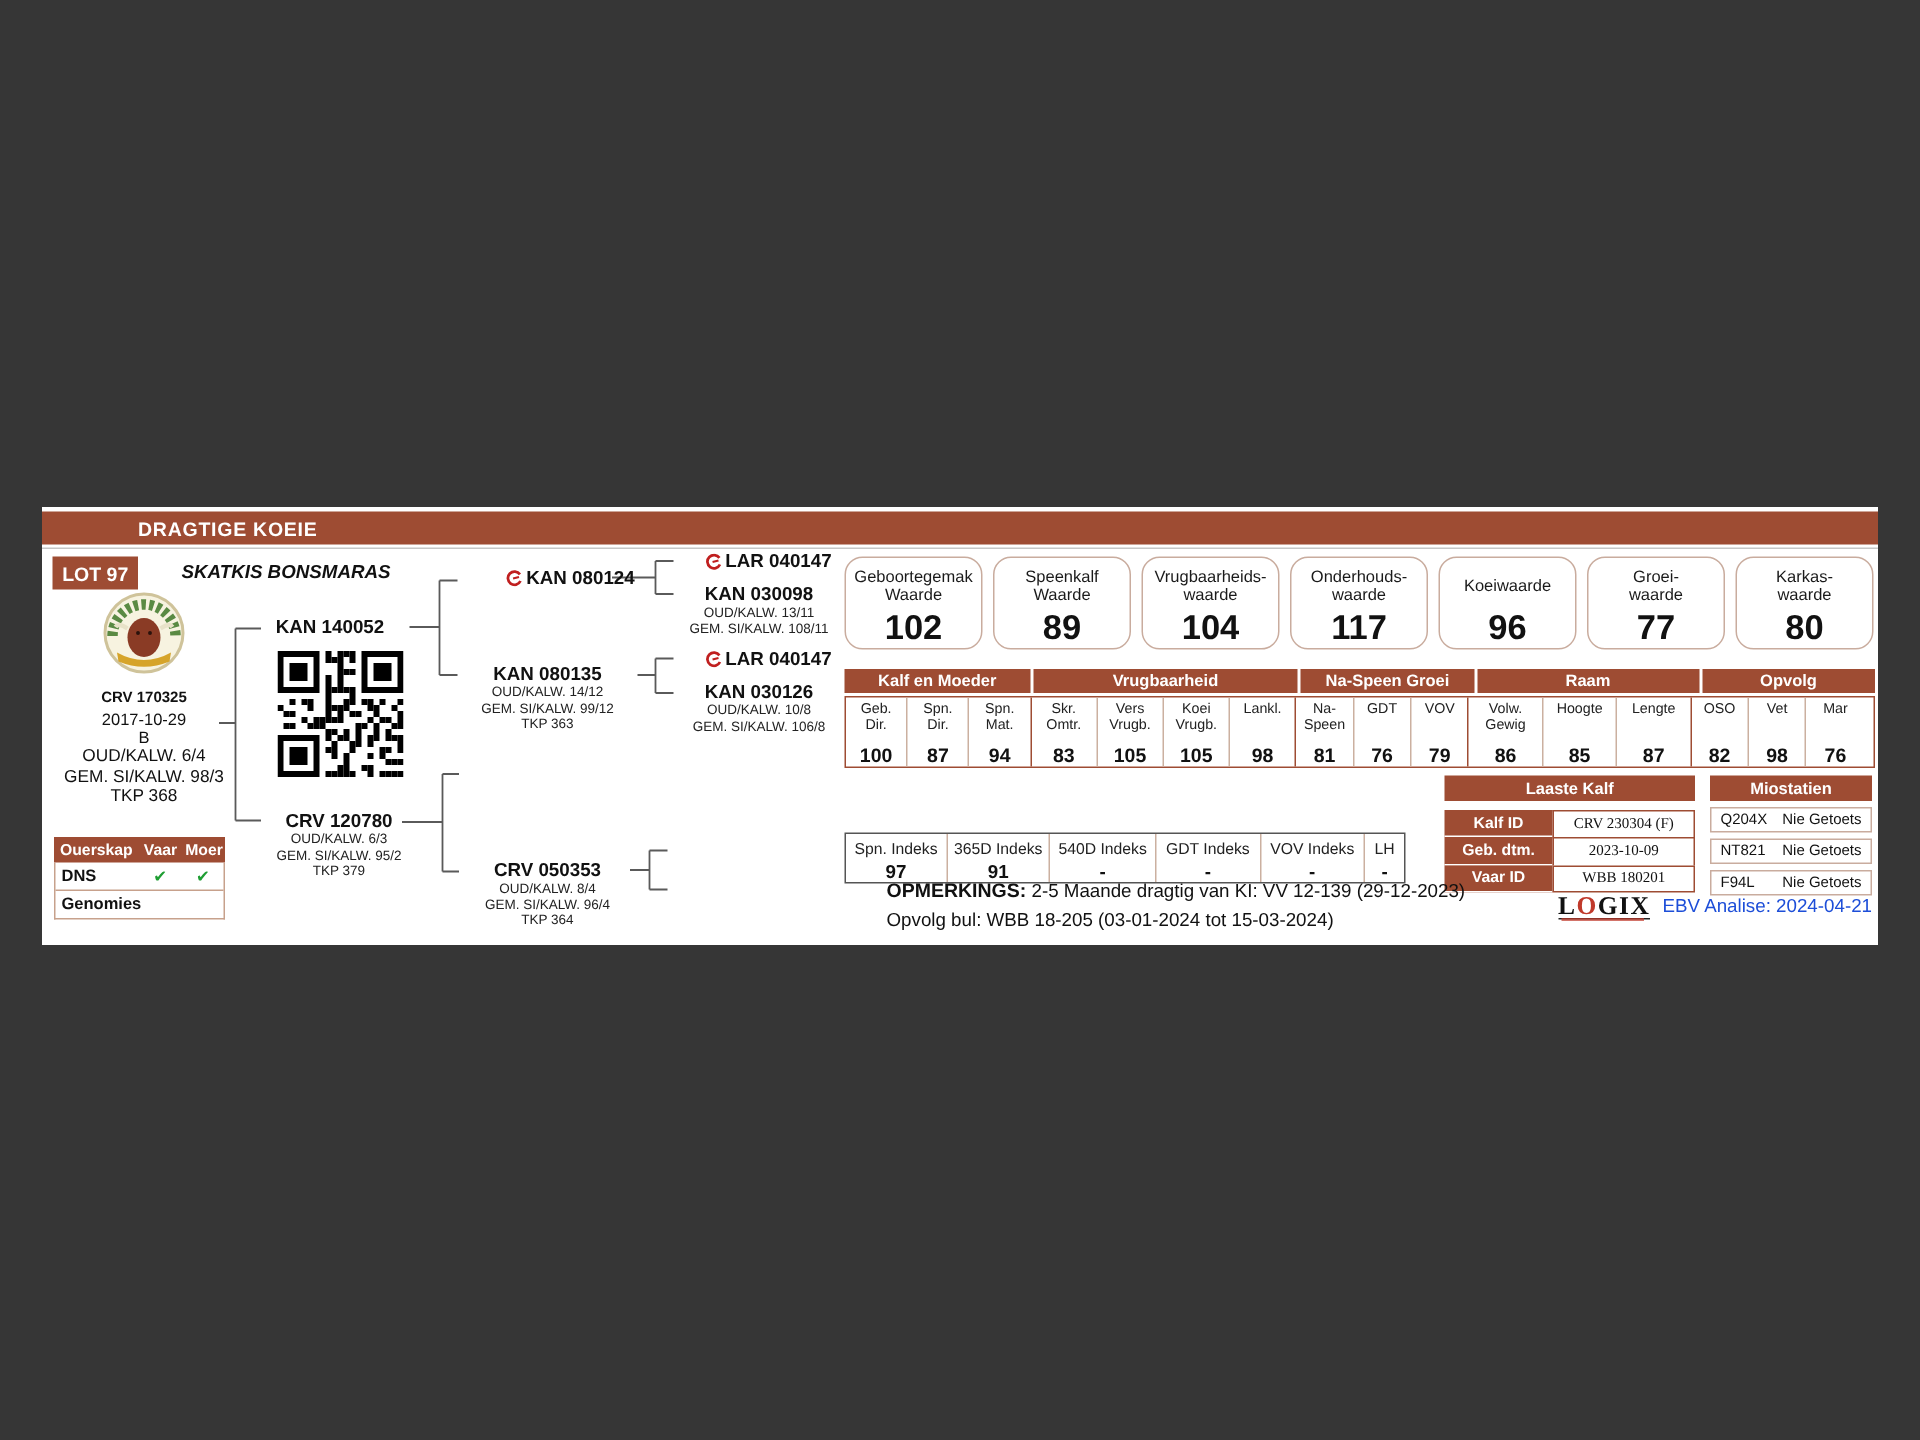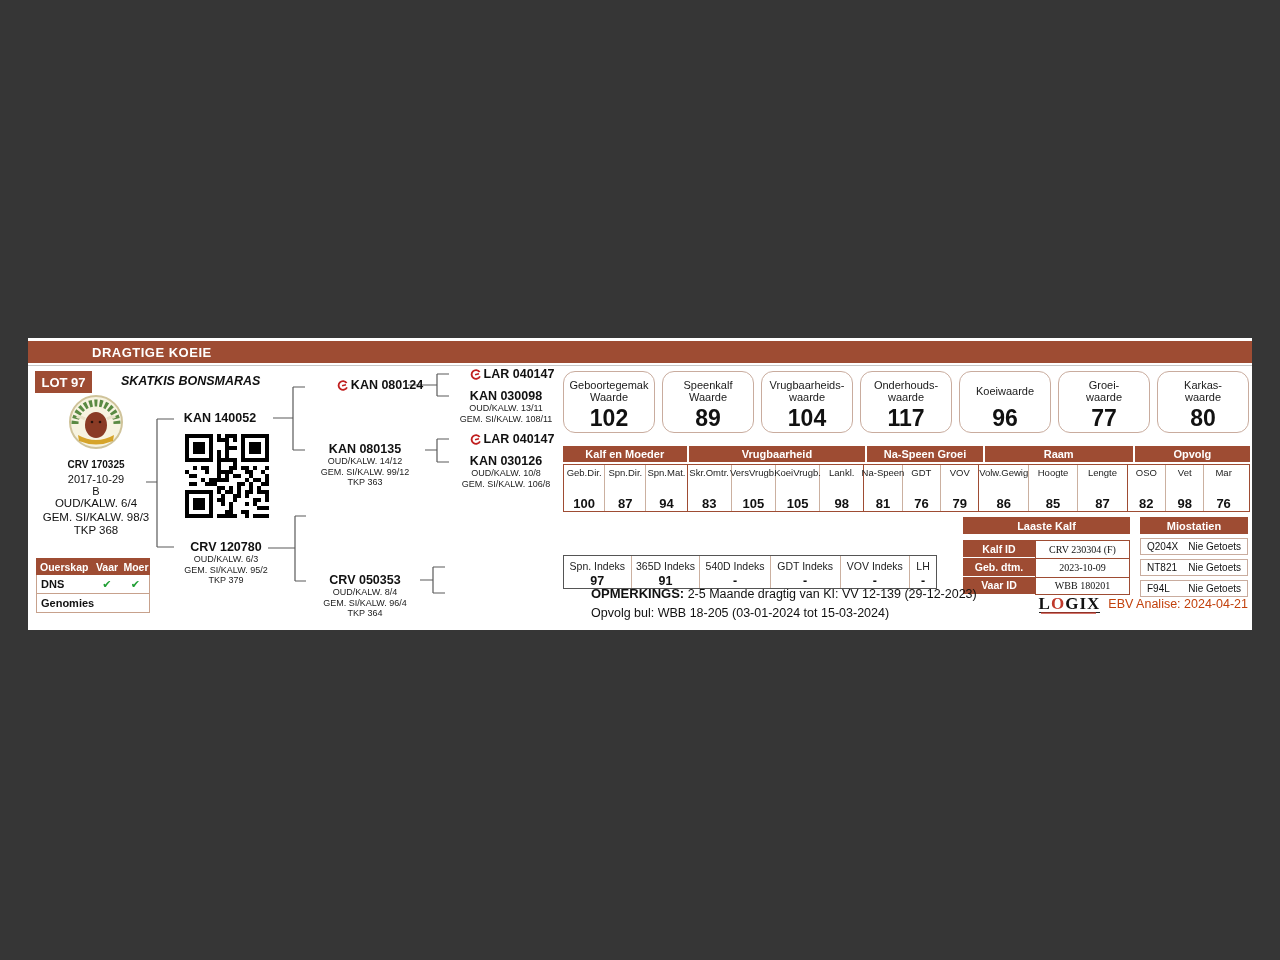--- a/index.html
+++ b/index.html
@@ -46,21 +46,21 @@
   .vb-label{height:28px;margin-top:5px;display:flex;flex-direction:column;justify-content:center;
     text-align:center;font-size:11px;line-height:12.5px;font-weight:500;color:#1a1a1a;}
   .vb-val{font-size:23px;font-weight:600;color:#111;margin-top:0px;}
   
   .stathead{left:535px;top:108px;width:687px;display:flex;gap:2px;}
   .stathead .sh{height:16px;color:#fff;font-weight:bold;font-size:11px;display:flex;align-items:center;justify-content:center;}
   .statbody{left:535px;top:126px;width:687px;display:flex;border:1.5px solid #9e4c33;box-sizing:border-box;background:#fff;}
   .sc{box-sizing:border-box;border-right:1px solid #cbb0a0;display:flex;flex-direction:column;align-items:center;}
   .sc.secend{border-right:1.5px solid #9e4c33;}
   .sc:last-child{border-right:none;}
-  .st-label{height:27px;margin-top:3px;display:flex;flex-direction:row;justify-content:flex-start;text-align:center;
+  .st-label{height:27px;margin-top:3px;display:flex;flex-direction:column;justify-content:flex-start;text-align:center;
     font-size:9.5px;line-height:10.5px;color:#222;}
   .st-val{font-size:13px;font-weight:bold;color:#111;margin-top:1px;}
   .c41{width:41.2px;}.c44{width:44.2px;}.c38{width:38.4px;}.c49{width:49.4px;}
   
   .indeks{left:535px;top:179px;width:374px;display:flex;border:1.2px solid #555;box-sizing:border-box;background:#fff;margin-top:38px;}
   .ic{box-sizing:border-box;border-right:1px solid #cbb0a0;display:flex;flex-direction:column;align-items:center;}
   .ic:last-child{border-right:none;}
   .ic .il{height:16px;margin-top:2px;display:flex;align-items:center;font-size:10.5px;color:#222;}
   .ic .iv{font-size:12.5px;font-weight:bold;color:#111;}
   
@@ -80,21 +80,21 @@
     align-items:center;justify-content:space-between;padding:0 6px;font-size:10px;color:#111;background:#fff;}
   .mio .rows{margin-top:2px;}
   
   .opm{left:563px;top:246px;width:394px;font-size:12.5px;line-height:19px;color:#111;}
   .opm b{font-size:13px;}
   .foot{left:900px;top:257px;width:320px;display:flex;align-items:center;justify-content:flex-end;gap:8px;}
   .logix{font-family:"Liberation Serif","DejaVu Serif",serif;font-weight:bold;font-size:17px;letter-spacing:1px;
     color:#111;border-bottom:1.5px solid #222;line-height:17px;position:relative;}
   .logix .o{color:#c0392b;}
   .logix .sub{position:absolute;left:2px;top:17px;width:90%;height:2px;background:#c0392b;opacity:.7;}
-  .ebv{font-size:12.5px;color:#c2410c;}
+  .ebv{font-size:12.5px;color:#1d4ed8;}
 </style>
 </head>
 <body>
 
 <div class="page">
 
   <div class="abs topbar brown">
     <span class="t">DRAGTIGE KOEIE</span>
   </div>
   <div class="abs divider"></div>

